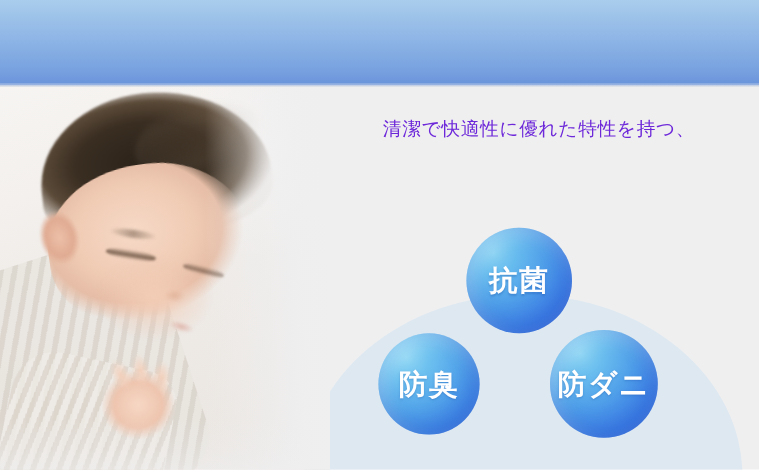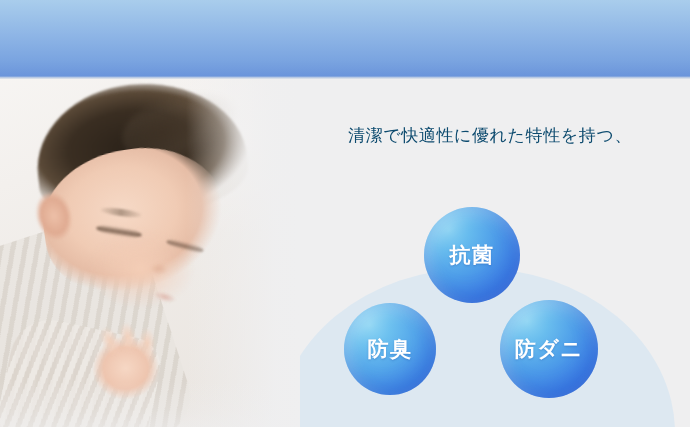--- a/index.html
+++ b/index.html
@@ -225,24 +225,24 @@
   #photo-fade-bottom {
     position: absolute;
     left: 0; bottom: 0;
     width: 300px; height: 46px;
     background: linear-gradient(to bottom, rgba(239,239,240,0) 0%, rgba(239,239,240,0.25) 60%, rgba(239,239,240,0.55) 100%);
   }
 
   
   #lead-text {
     position: absolute;
-    left: 290px; top: 120px;
+    left: 290px; top: 102px;
     width: 400px;
     text-align: center;
-    color: #0c4a6e;
+    color: #6d28d9;
     font-size: 17px;
     line-height: 31px;
     letter-spacing: 0.6px;
     z-index: 4;
     white-space: nowrap;
   }
   #lead-text .line { display: block; }
 
   
   #pale-ellipse {
@@ -258,21 +258,21 @@
 
   
   .bubble {
     position: absolute;
     border-radius: 50%;
     z-index: 4;
     display: flex;
     align-items: center;
     justify-content: center;
     color: #ffffff;
-    font-size: 21px;
+    font-size: 26px;
     letter-spacing: 1.5px;
     font-weight: 600;
     text-shadow: 0 1px 2px rgba(30,80,170,0.35);
     background:
       radial-gradient(circle at 30% 26%, #7ec8f0 0%, #63b6ec 22%, #4a9ae8 48%, #3a7ee6 72%, #3f6fe0 100%);
     box-shadow: inset -6px -8px 18px rgba(40,90,190,0.30), inset 6px 8px 16px rgba(255,255,255,0.28);
   }
   #bubble-kokin {
     left: 424px; top: 207px;
     width: 96px; height: 96px;

